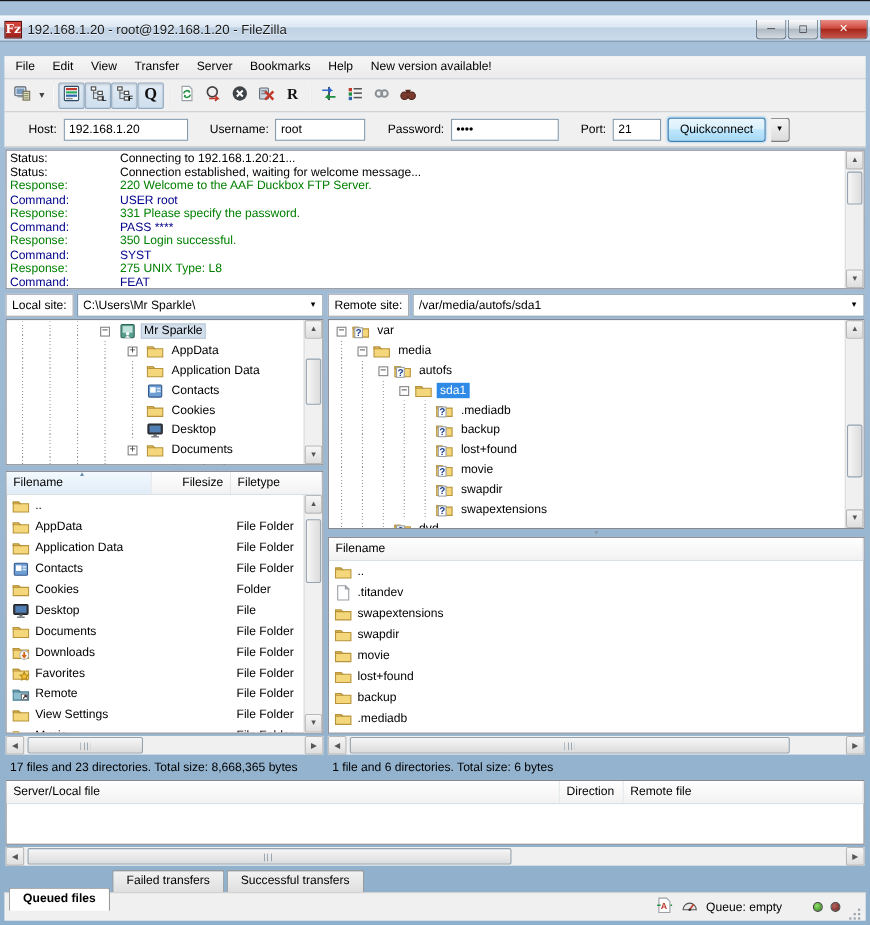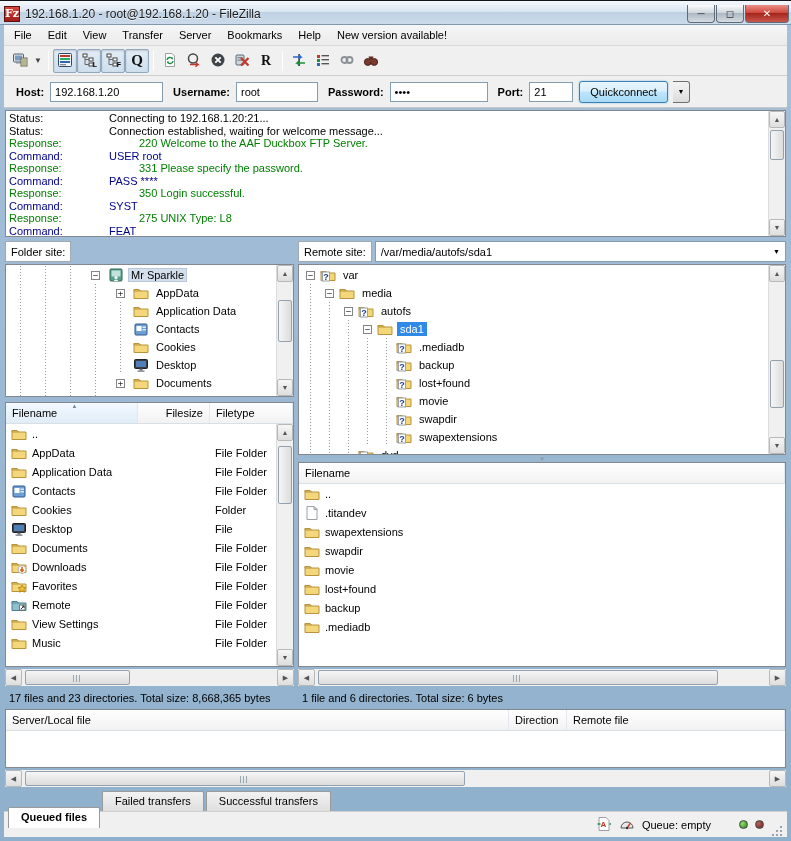--- a/index.html
+++ b/index.html
@@ -2,53 +2,53 @@
 <html><head>
 <meta charset="utf-8">
 <style>
   html,body{margin:0;padding:0;background:#333;}
   *{box-sizing:border-box;}
   .frame{width:791px;height:841px;margin:0 auto;background:linear-gradient(180deg,#a7c0d9,#8fb0cc);
     border-top:1px solid #10161c;padding:0 4px 4px 4px;display:flex;flex-direction:column;
     font-family:"Liberation Sans","DejaVu Sans",sans-serif;font-size:11px;color:#000;}
   
   .titlebar{height:24px;display:flex;align-items:center;padding:2px 2px 0 4px;
-    background:linear-gradient(180deg,#f4f8fc 0%,#dbe7f3 45%,#bfd2e4 50%,#ccdbec 100%);margin:0 -4px;border-bottom:1px solid #7d97b1;}
+    background:linear-gradient(180deg,#f4f8fc 0%,#dbe7f3 45%,#bfd2e4 50%,#ccdbec 100%);margin:13px -4px;border-bottom:1px solid #7d97b1;}
   .fzlogo{width:16px;height:16px;background:linear-gradient(180deg,#d8453c,#9e1f1a);border:1px solid #5e120f;
     color:#fff;font-weight:bold;font-size:11px;display:flex;align-items:center;justify-content:center;margin-right:5px;font-family:"DejaVu Serif",serif;}
   .title-text{flex:1;font-size:12px;color:#1a1a1a;text-shadow:0 1px 0 rgba(255,255,255,.7);}
   .winbtns{display:flex;}
   .winbtn{width:28px;height:18px;border:1px solid #5d6b7a;border-top:none;border-radius:0 0 4px 4px;
     background:linear-gradient(180deg,#fdfdfd,#cfd6dd 45%,#aeb8c2 50%,#d5dce2);display:flex;align-items:center;justify-content:center;
     font-size:10px;color:#333;margin-left:1px;}
   .winbtn.close{width:44px;background:linear-gradient(180deg,#eb8f87,#cf4a3f 45%,#a5261c 50%,#c9574d);color:#fff;font-weight:bold;}
   
   .menubar{height:21px;background:linear-gradient(180deg,#f6f6f6,#ebebeb);display:flex;align-items:center;padding:0 2px;border-bottom:1px solid #d9d9d9;}
   .menu-item{padding:3px 8px;}
   
   .toolbar{height:30px;background:#f0f0f0;display:flex;align-items:center;padding:0 4px;border-bottom:1px solid #cfcfcf;}
   .tbtn{width:24px;height:24px;display:flex;align-items:center;justify-content:center;border:1px solid transparent;border-radius:2px;}
   .tbtn.pressed{border-color:#90a8c0;background:linear-gradient(180deg,#e2ecf5,#cfdfee);box-shadow:inset 0 1px 2px rgba(0,0,0,.15);}
   .tsep{width:1px;height:20px;background:#c5c5c5;margin:0 4px;border-right:1px solid #fff;}
   .tdrop{width:12px;height:22px;display:flex;align-items:center;justify-content:center;font-size:8px;color:#444;}
   
   .quickbar{height:32px;background:#f0f0f0;display:flex;align-items:center;padding:0 8px;border-bottom:1px solid #c8c8c8;gap:6px;}
-  .qlabel{margin-left:4px;font-weight:bold;}
+  .qlabel{margin-left:14px;}
   .qinput{height:20px;border:1px solid #849cb0;background:#fff;padding:1px 4px;font-family:inherit;font-size:11px;}
   .qc-btn{height:22px;padding:2px 10px;border:1px solid #3c7fb1;border-radius:3px;
     background:linear-gradient(180deg,#eaf6fd,#d9f0fc 45%,#bee6fd 50%,#a7d9f5);box-shadow:0 0 2px #7ab8e8;font-size:11px;}
   .qc-drop{height:22px;width:17px;border:1px solid #707070;border-left:none;border-radius:0 3px 3px 0;margin-left:-1px;
     background:linear-gradient(180deg,#f4f4f4,#dcdcdc);display:flex;align-items:center;justify-content:center;font-size:7px;}
   
   .logpane{height:127px;margin:2px 1px;background:#fff;border:1px solid #828790;position:relative;overflow:hidden;}
   .loglines{position:absolute;inset:1px 18px 1px 3px;overflow:hidden;line-height:12.5px;}
   .logline{white-space:nowrap;display:flex;}
   .loglabel{width:100px;flex:none;}
   .log-status{color:#000;}
-  .log-response{color:#008000;gap:30px;}
+  .log-response{color:#008000;}
   .log-command{color:#00008b;}
   
   .vscroll{position:absolute;top:0;right:0;width:17px;bottom:0;background:#f0f0f0;border-left:1px solid #dcdcdc;}
   .varrow{height:17px;display:flex;align-items:center;justify-content:center;font-size:7px;color:#555;
     background:linear-gradient(180deg,#f6f6f6,#dedede);border:1px solid #b8b8b8;border-radius:2px;}
   .varrow.dn{position:absolute;bottom:0;left:0;right:0;}
   .vthumb{position:absolute;left:1px;right:1px;border:1px solid #93a2ae;border-radius:2px;background:linear-gradient(90deg,#f6f6f6,#dcdcdc);}
   .hscroll{height:17px;background:#f0f0f0;position:relative;margin-top:2px;}
   .harrow{position:absolute;top:0;width:17px;height:17px;display:flex;align-items:center;justify-content:center;font-size:7px;color:#555;
     background:linear-gradient(180deg,#f6f6f6,#dedede);border:1px solid #b8b8b8;border-radius:2px;}
@@ -306,21 +306,25 @@
       <div class="varrow">▲</div>
       <div class="vthumb" style="top:19px;height:30px"></div>
       <div class="varrow dn">▼</div>
     </div>
   </div>
 
   <div class="middle">
 
     <div class="pane left">
       <div class="siterow">
-        <div class="sitelabel">Folder site:</div>
+        <div class="sitelabel">Local site:</div>
+        <div class="combo">
+          <span class="val">C:\Users\Mr Sparkle\</span>
+            <span class="arr">▼</span>
+        </div>
       </div>
       <div class="treebox" style="height:133px">
         <div class="treerows" id="localtree">
             <div class="treerow">
               <span class="guide g25"></span>
               <span class="guide g25"></span>
               <span class="guide g25"></span>
               <span class="gcell g25" style="background-image: none;">
                 <span class="expander">−</span>
               </span>

